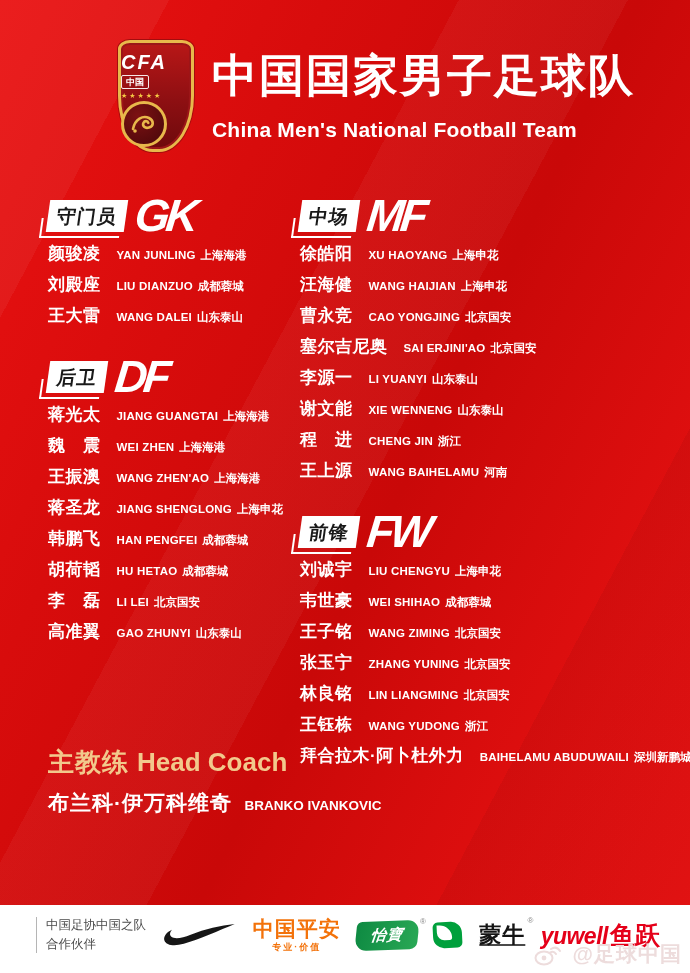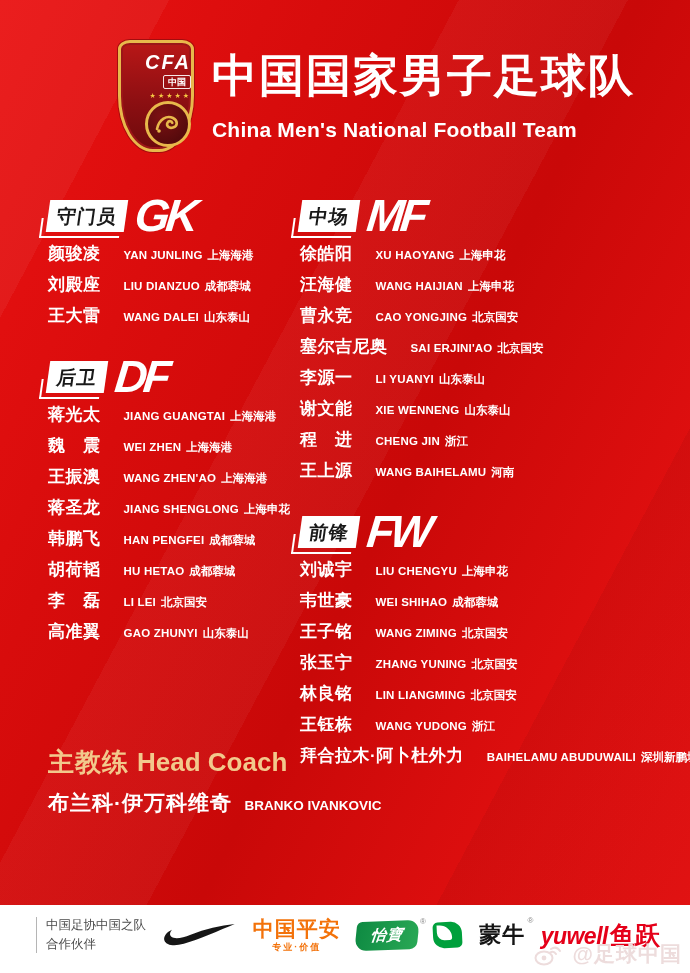--- a/index.html
+++ b/index.html
@@ -11,21 +11,21 @@
   .poster::before { content:''; position:absolute; inset:0; pointer-events:none;
     background:linear-gradient(118deg, rgba(255,255,255,.05) 0 14%, transparent 14% 38%,
       rgba(255,255,255,.045) 38% 52%, transparent 52% 76%, rgba(0,0,0,.05) 76% 100%); }
 
   
   .header { position:relative; display:flex; align-items:center; padding:40px 0 0 118px; gap:18px; }
   .badge { width:76px; height:112px; flex:0 0 auto; position:relative;
     background:linear-gradient(180deg,#b81717,#8d0f12 55%,#6e0a0c);
     border:3px solid #e8b84b; border-radius:12px 12px 46% 46% / 9px 9px 50% 50%;
     box-shadow:inset 0 0 0 2px #9c1518, 0 0 0 1px #a30d0d;
-    display:flex; flex-direction:column; align-items:flex-end; padding-top:9px; }
+    display:flex; flex-direction:column; align-items:flex-start; padding-top:9px; }
   .badge-cfa { font-size:20px; font-weight:900; font-style:italic; letter-spacing:2px; color:#fff; line-height:1; }
   .badge-cn { font-size:9px; font-weight:700; color:#fff; border:1px solid rgba(255,255,255,.9);
     padding:0 4px; margin-top:3px; border-radius:2px; line-height:12px; }
   .badge-stars { color:#f5c843; font-size:7px; letter-spacing:2px; margin-top:3px; line-height:1; }
   .badge-emblem { width:46px; height:46px; border-radius:50%; margin-top:2px;
     background:radial-gradient(circle at 35% 30%,#7d1113,#560a0c 72%);
     border:3px solid #e8b84b; display:flex; align-items:center; justify-content:center; }
   .titles { display:flex; flex-direction:column; }
   .title-cn { font-size:45px; font-weight:900; letter-spacing:2px; line-height:1.15; white-space:nowrap; }
   .title-en { font-size:21px; font-weight:800; letter-spacing:.2px; margin-top:17px; white-space:nowrap; }
@@ -40,21 +40,21 @@
   .sec-box { position:relative; display:inline-block; background:#fff; color:#191919;
     font-size:19px; font-weight:800; line-height:1; padding:7px 9px 6px;
     transform:skewX(-8deg); letter-spacing:1px; }
   .sec-box::after { content:''; position:absolute; left:-6px; bottom:-6px; width:100%; height:55%;
     border-left:2.5px solid #fff; border-bottom:2.5px solid #fff; }
   .sec-abbr { font-size:45px; font-weight:900; font-style:italic; line-height:.85;
     letter-spacing:-4px; margin-left:9px; transform:skewX(-6deg); padding-right:8px; }
 
   .player { white-space:nowrap; line-height:19px; margin-bottom:10px; }
   .p-cn { font-size:17px; font-weight:800; letter-spacing:.5px; }
-  .p-py { font-size:11.5px; font-weight:700; margin-left:23px; letter-spacing:.2px; }
+  .p-py { font-size:11.5px; font-weight:700; margin-left:16px; letter-spacing:.2px; }
   .p-club { font-size:11.5px; font-weight:700; margin-left:5px; }
 
   
   .coach { position:absolute; left:48px; top:745px; }
   .coach-title { font-size:26px; font-weight:700; color:#f2c98c; letter-spacing:1px; }
   .coach-title .ct-en { margin-left:8px; letter-spacing:0; }
   .coach-name { margin-top:9px; white-space:nowrap; }
   .coach-cn { font-size:21px; font-weight:800; letter-spacing:1px; }
   .coach-en { font-size:13.5px; font-weight:700; margin-left:8px; }
 
@@ -68,21 +68,21 @@
   .nike { width:76px; height:28px; display:flex; align-items:center; }
   .pingan { text-align:center; line-height:1; }
   .pingan-name { font-size:21px; font-weight:900; color:#f3720a; letter-spacing:1px; }
   .pingan-tag { font-size:9px; font-weight:700; color:#f3720a; letter-spacing:2px; margin-top:4px; }
   .cestbon { position:relative; }
   .cestbon-flag { width:62px; height:29px; background:linear-gradient(100deg,#0e8a42,#29a855);
     border-radius:5px 12px 7px 12px; transform:skewX(-8deg) rotate(-2deg);
     display:flex; align-items:center; justify-content:center;
     color:#fff; font-size:15px; font-weight:800; font-style:italic; letter-spacing:1px; }
   .reg { position:absolute; top:-4px; right:-8px; font-size:8px; color:#8a8a8a; font-style:normal; }
-  .mengniu { position:relative; display:flex; align-items:center; gap:17px; }
+  .mengniu { position:relative; display:flex; align-items:center; gap:17px;text-decoration:underline; }
   .mengniu-emblem { width:29px; height:26px; background:#00a03c; border-radius:5px 11px 5px 11px;
     transform:rotate(-3deg); position:relative; overflow:hidden; }
   .mengniu-emblem::before { content:''; position:absolute; left:4px; top:3px; width:15px; height:15px;
     background:#fff; border-radius:0 100% 20% 60%; }
   .mengniu-name { font-size:22px; font-weight:900; color:#141414; letter-spacing:1px; }
   .yuwell { white-space:nowrap; }
   .yuwell-en { font-size:23px; font-weight:900; font-style:italic; color:#e50019; letter-spacing:-.5px; }
   .yuwell-cn { font-size:25px; font-weight:900; color:#e50019; margin-left:2px; }
   .watermark { position:absolute; right:8px; bottom:5px; display:flex; align-items:center; gap:12px;
     color:#eddcdc; font-size:21px; font-weight:800; letter-spacing:1px; }

